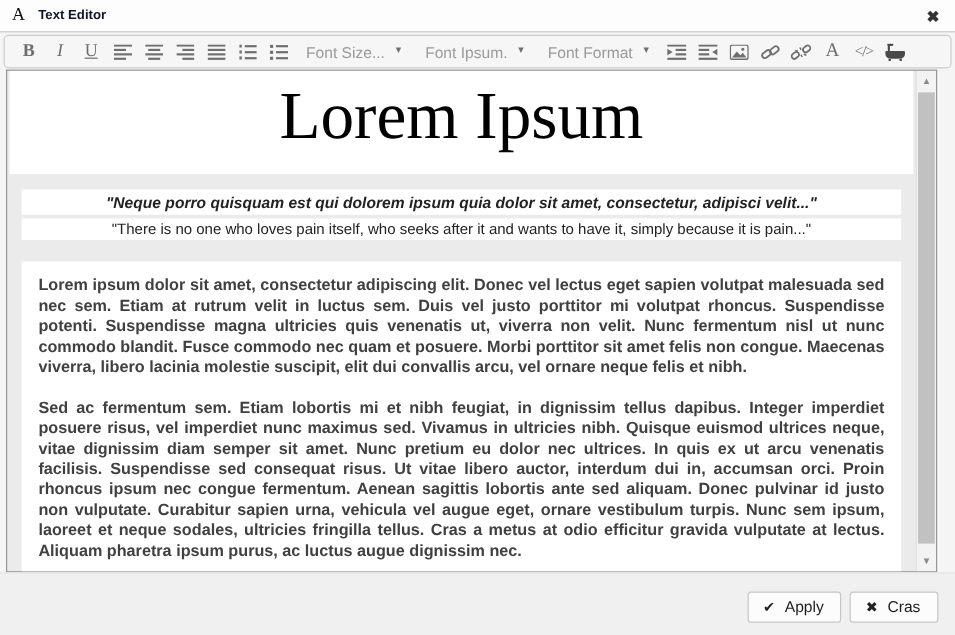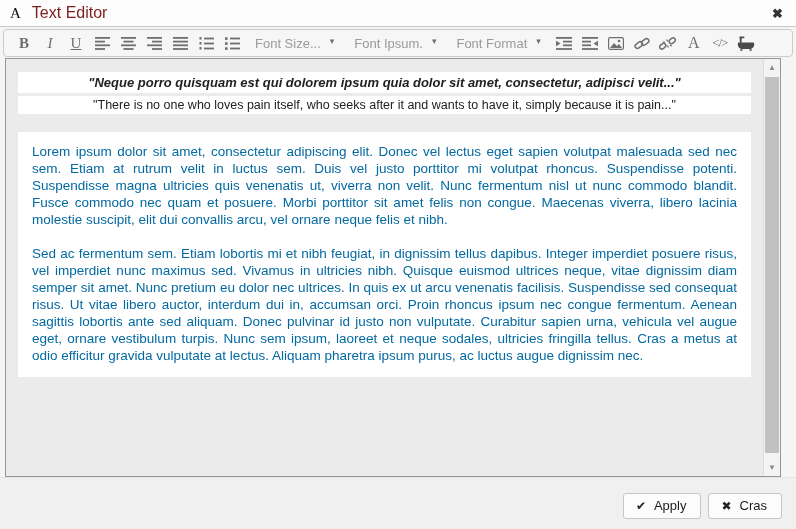--- a/index.html
+++ b/index.html
@@ -4,21 +4,21 @@
 <style>
   * { margin:0; padding:0; box-sizing:border-box; }
   html,body { width:796px; height:529px; overflow:hidden; }
   body { font-family:"Liberation Sans", sans-serif; background:#f5f5f5; position:relative; }
 
   
   .titlebar { height:27px; background:#fdfdfd; border-bottom:1px solid #c9c9c9;
               display:flex; align-items:center; padding:0 10px; }
   .title-icon { font-family:"Liberation Serif","DejaVu Serif",serif; font-size:17px;
                 color:#111; margin-right:11px; line-height:1; }
-  .title-text { font-size:16px; font-weight:normal; color:#7f1d1d; }
+  .title-text { font-size:11px; font-weight:bold; color:#0f172a; }
   .titlebar-close { margin-left:auto; font-size:13px; font-weight:bold; color:#333;
                     cursor:pointer; padding:0 3px; }
 
   
   .toolbar { margin:2px 3px 0 3px; height:28px; background:#f6f6f6; border:1px solid #cccccc;
              border-radius:4px; display:flex; align-items:center; padding:0 7px; }
   .tbtn { width:26px; height:24px; display:flex; align-items:center; justify-content:center;
           color:#6f6f6f; cursor:pointer; flex:none; }
   .glyph-serif { font-family:"Liberation Serif","DejaVu Serif",serif; font-size:15px; }
   .b-glyph { font-weight:bold; }
@@ -35,21 +35,21 @@
              border:1px solid #969696; background:#ebebeb; overflow:hidden; }
   .scroll-area { position:absolute; top:0; left:0; right:17px; bottom:0; overflow:hidden; cursor:text; }
   .heading-block { background:#ffffff; margin:0 2px; padding:8px 0 16px 0; }
   .heading-block h1 { text-align:center; font-family:"Liberation Serif","DejaVu Serif",serif;
                       font-weight:normal; font-size:56px; color:#000; line-height:1.1; }
   .quote-latin { background:#ffffff; margin:13px 12px 0 12px; padding:3px 6px; text-align:center;
                  font-size:13px; font-weight:bold; font-style:italic; color:#222; }
   .quote-trans { background:#ffffff; margin:3px 12px 0 12px; padding:2px 6px; text-align:center;
                  font-size:12.5px; color:#222; }
   .para-block { background:#ffffff; margin:18px 12px 0 12px; padding:11px 14px 13px 14px; }
-  .para-block p { font-size:13.5px; line-height:17px; color:#0369a1; text-align:justify; }
+  .para-block p { font-size:13.5px; line-height:17px; color:#404040; text-align:justify;font-weight:bold; }
   .para-block p + p { margin-top:17px; }
 
   
   .scrollbar { position:absolute; top:0; right:0; bottom:0; width:17px; background:#f3f3f3;
                border-left:1px solid #dcdcdc; }
   .sb-btn { height:17px; display:flex; align-items:center; justify-content:center;
             font-size:8px; color:#8a8a8a; cursor:pointer; }
   .sb-btn.down { position:absolute; bottom:0; left:0; right:0; }
   .sb-thumb { position:absolute; top:18px; bottom:23px; left:1px; right:1px;
               background:#c1c1c1; cursor:pointer; }
@@ -239,20 +239,23 @@
             <rect x="3.4" y="13.2" width="2" height="1.6"></rect>
             <rect x="12.6" y="13.2" width="2" height="1.6"></rect>
           </g>
         </svg>
       </span>
     </span>
 </div>
 
 <div class="content">
   <div class="scroll-area">
+    <div class="heading-block">
+      <h1>Lorem Ipsum</h1>
+    </div>
     <div class="quote-latin">"Neque porro quisquam est qui dolorem ipsum quia dolor sit amet, consectetur, adipisci velit..."</div>
     <div class="quote-trans">"There is no one who loves pain itself, who seeks after it and wants to have it, simply because it is pain..."</div>
     <div class="para-block">
       <p>Lorem ipsum dolor sit amet, consectetur adipiscing elit. Donec vel lectus eget sapien volutpat malesuada sed nec sem. Etiam at rutrum velit in luctus sem. Duis vel justo porttitor mi volutpat rhoncus. Suspendisse potenti. Suspendisse magna ultricies quis venenatis ut, viverra non velit. Nunc fermentum nisl ut nunc commodo blandit. Fusce commodo nec quam et posuere. Morbi porttitor sit amet felis non congue. Maecenas viverra, libero lacinia molestie suscipit, elit dui convallis arcu, vel ornare neque felis et nibh.</p>
       <p>Sed ac fermentum sem. Etiam lobortis mi et nibh feugiat, in dignissim tellus dapibus. Integer imperdiet posuere risus, vel imperdiet nunc maximus sed. Vivamus in ultricies nibh. Quisque euismod ultrices neque, vitae dignissim diam semper sit amet. Nunc pretium eu dolor nec ultrices. In quis ex ut arcu venenatis facilisis. Suspendisse sed consequat risus. Ut vitae libero auctor, interdum dui in, accumsan orci. Proin rhoncus ipsum nec congue fermentum. Aenean sagittis lobortis ante sed aliquam. Donec pulvinar id justo non vulputate. Curabitur sapien urna, vehicula vel augue eget, ornare vestibulum turpis. Nunc sem ipsum, laoreet et neque sodales, ultricies fringilla tellus. Cras a metus at odio efficitur gravida vulputate at lectus. Aliquam pharetra ipsum purus, ac luctus augue dignissim nec.</p>
     </div>
   </div>
 
   <div class="scrollbar">
     <div class="sb-btn">▲</div>

